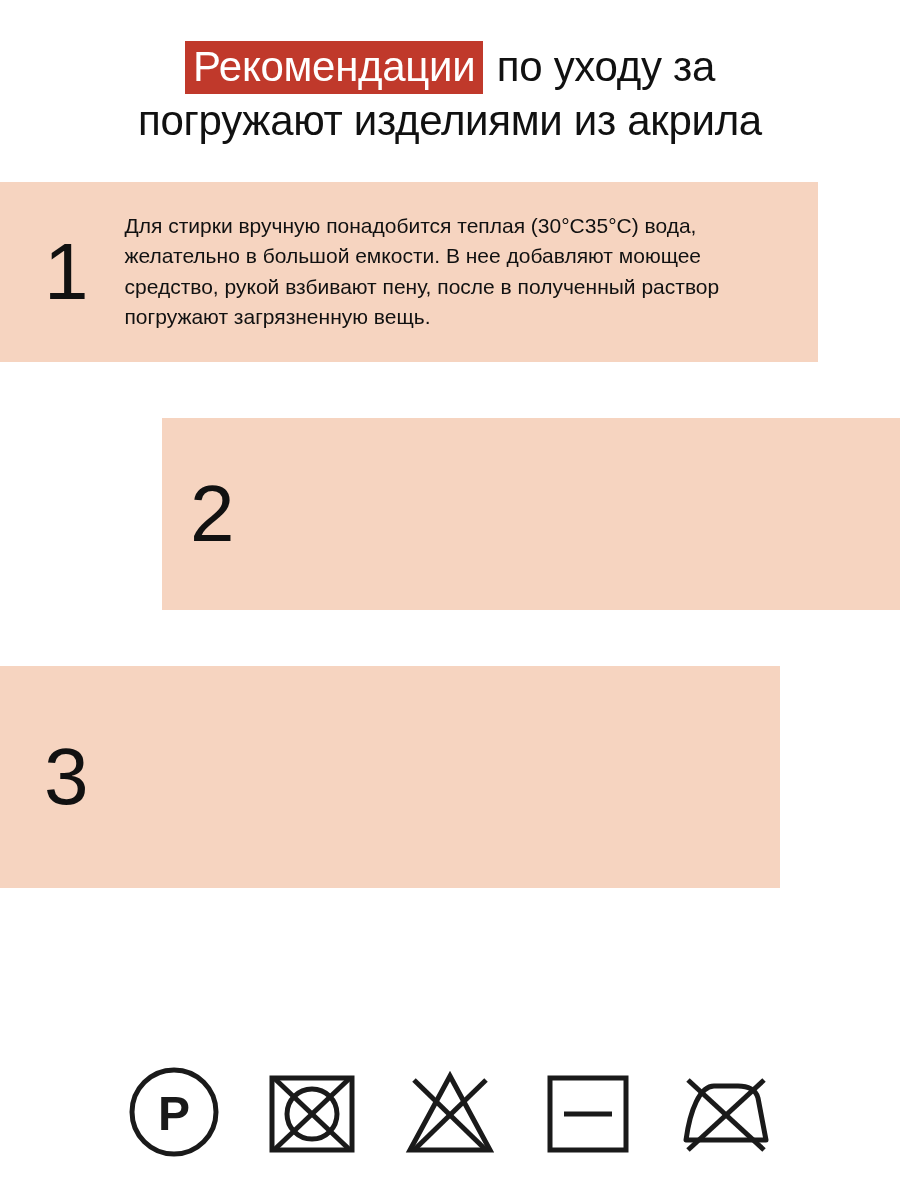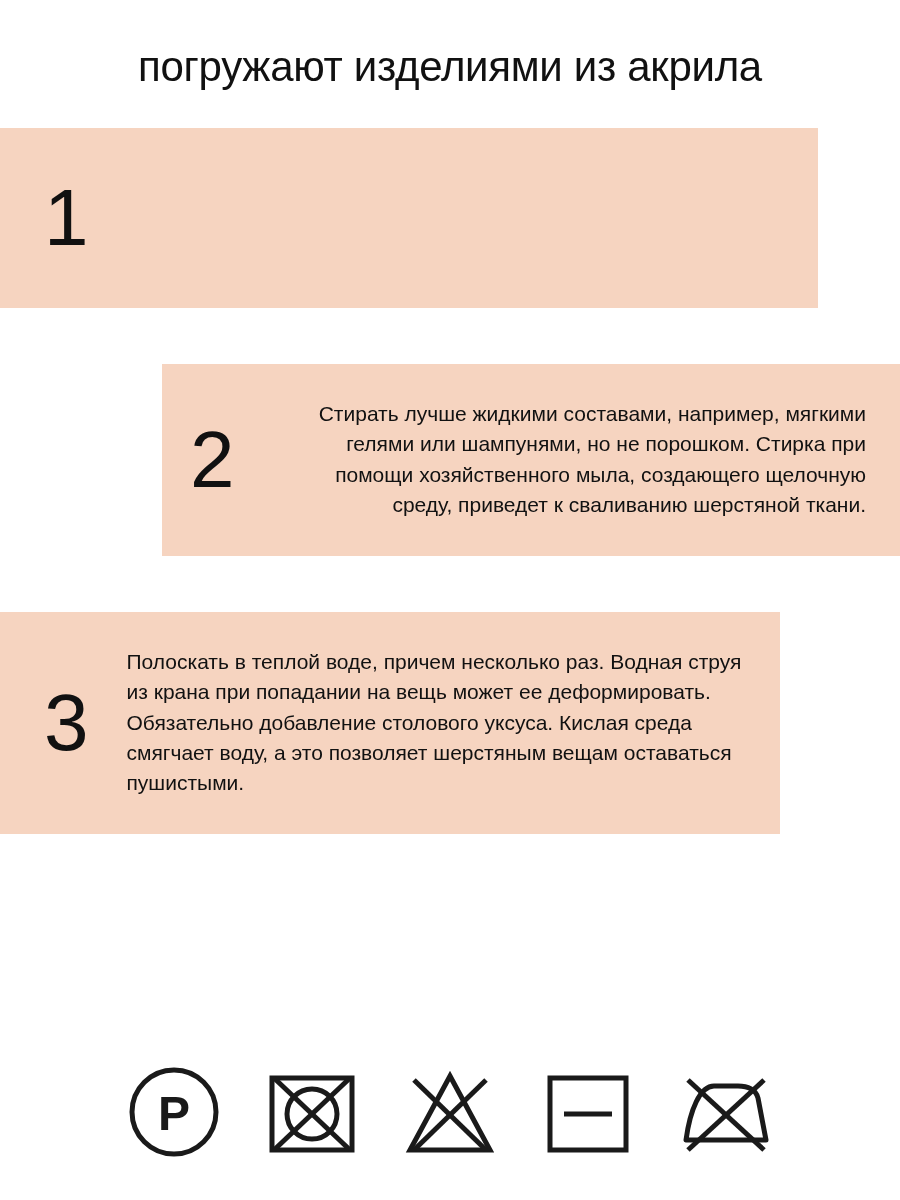--- a/index.html
+++ b/index.html
@@ -102,37 +102,39 @@
     display: flex;
     align-items: center;
     justify-content: center;
   }
   .symbol svg { display: block; }
 </style>
 </head>
 <body>
 
 <div class="title-block">
+  <div class="title-line">
+    <span class="title-hl">Рекомендации</span><span> по уходу за</span>
+  </div>
   <div class="title-line">погружают изделиями из акрила</div>
 </div>
 
 <div class="steps">
 
   <div class="step step-1">
     <div class="step-num">1</div>
+    <div class="step-text">Для стирки вручную понадобится теплая (30°С35°С) вода, желательно в большой емкости. В нее добавляют моющее средство, рукой взбивают пену, после в полученный раствор погружают загрязненную вещь.</div>
   </div>
 
   <div class="step step-2">
     <div class="step-num">2</div>
-    <div class="step-text">Стирать лучше жидкими составами, например, мягкими гелями или шампунями, но не порошком. Стирка при помощи хозяйственного мыла, создающего щелочную среду, приведет к сваливанию шерстяной ткани.</div>
   </div>
 
   <div class="step step-3">
     <div class="step-num">3</div>
-    <div class="step-text">Полоскать в теплой воде, причем несколько раз. Водная струя из крана при попадании на вещь может ее деформировать. Обязательно добавление столового уксуса. Кислая среда смягчает воду, а это позволяет шерстяным вещам оставаться пушистыми.</div>
   </div>
 
 </div>
 
 <div class="symbols">
 
   <div class="symbol">
     <svg width="96" height="96" viewBox="0 0 96 96">
       <circle cx="48" cy="48" r="42" fill="none" stroke="#1a1a1a" stroke-width="5"></circle>
       <text x="48" y="66" font-family="'Liberation Sans', sans-serif" font-size="48" font-weight="bold" text-anchor="middle" fill="#1a1a1a">P</text>

